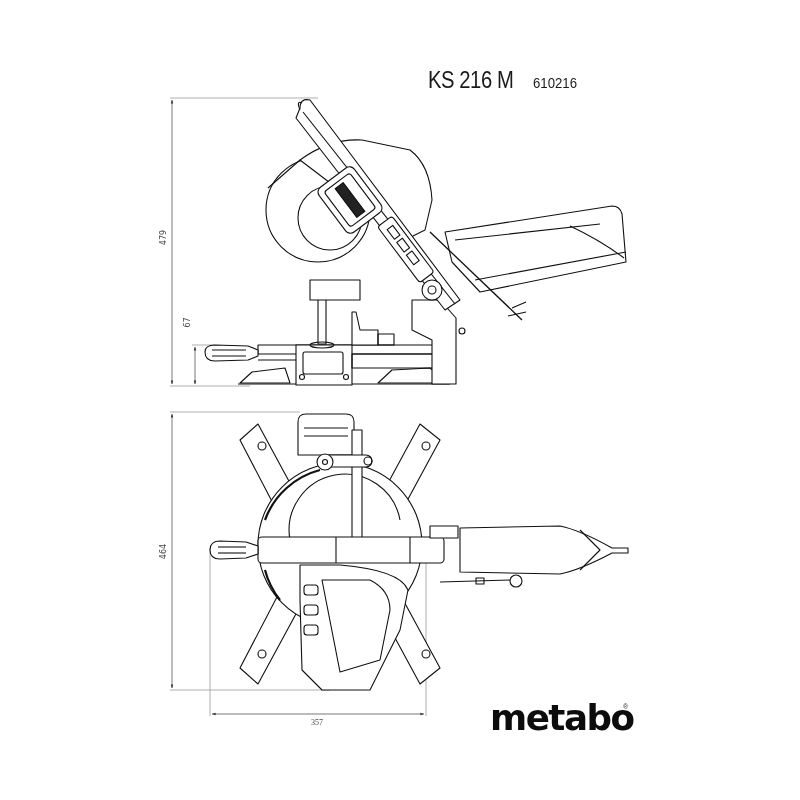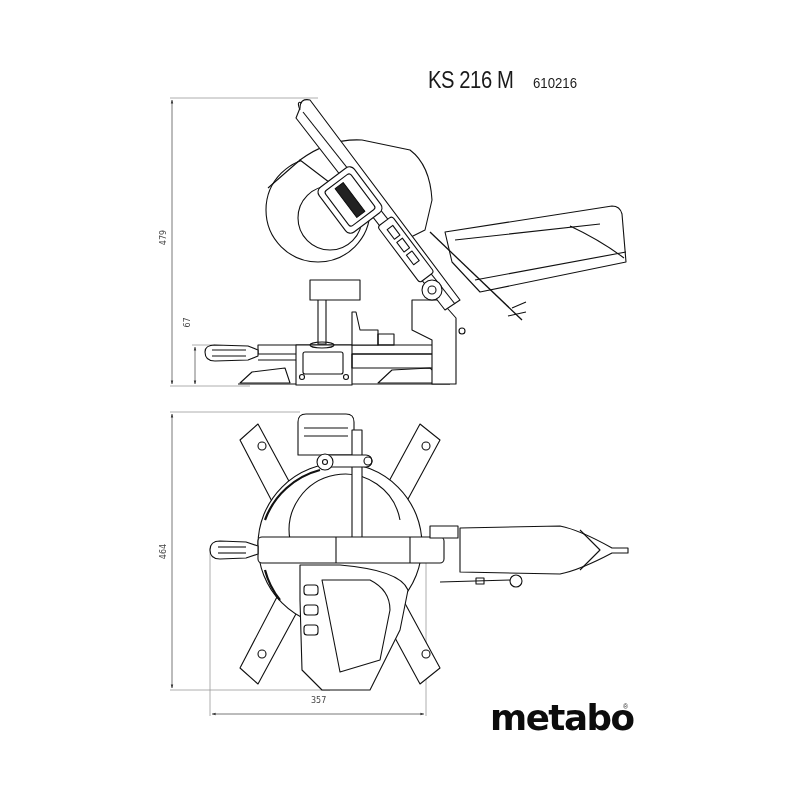--- a/index.html
+++ b/index.html
@@ -152,16 +152,16 @@
 
     <line x1="440" y1="582" x2="512" y2="580"></line>
     <circle cx="516" cy="581" r="6" fill="#fff"></circle>
     <rect x="476" y="578" width="8" height="6"></rect>
   </g>
 </svg>
 
 <div class="dim v" style="left:156px; top:233px;">479</div>
 <div class="dim v" style="left:182px; top:318px;">67</div>
 <div class="dim v" style="left:156px; top:547px;">464</div>
-<div class="dim" style="left:311px; top:696px;">357</div>
+<div class="dim" style="left:311px; top:718px;font-family:Liberation Serif, serif;">357</div>
 
 <div class="logo">metabo</div>
 <div class="reg">®</div>
 
 </body></html>

